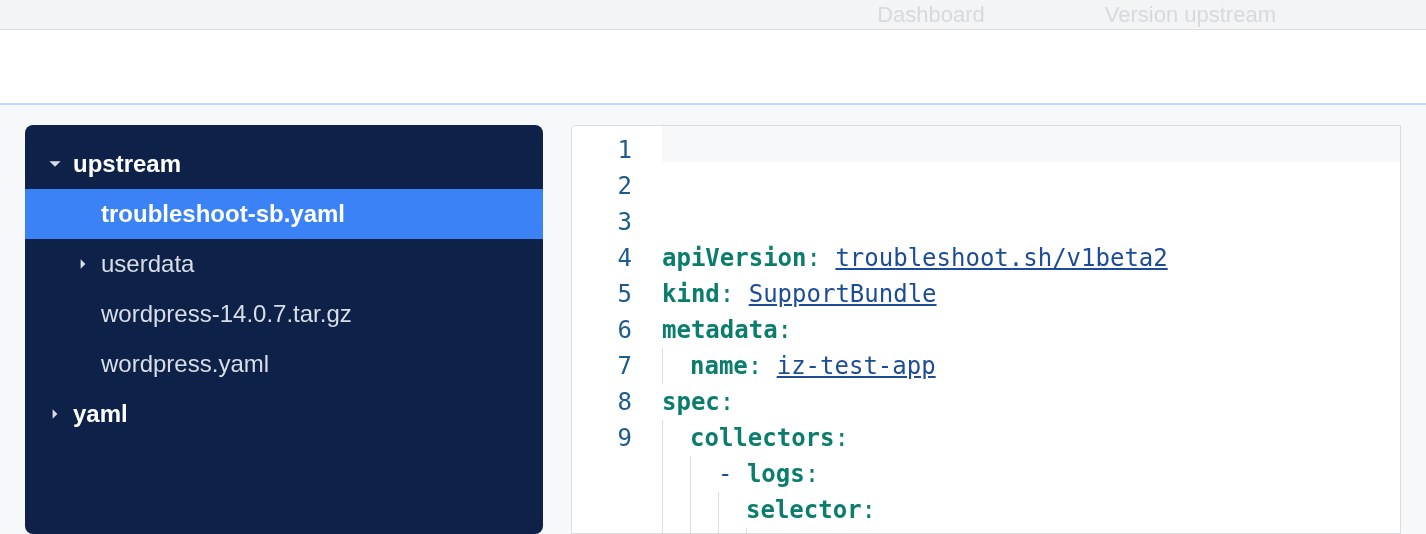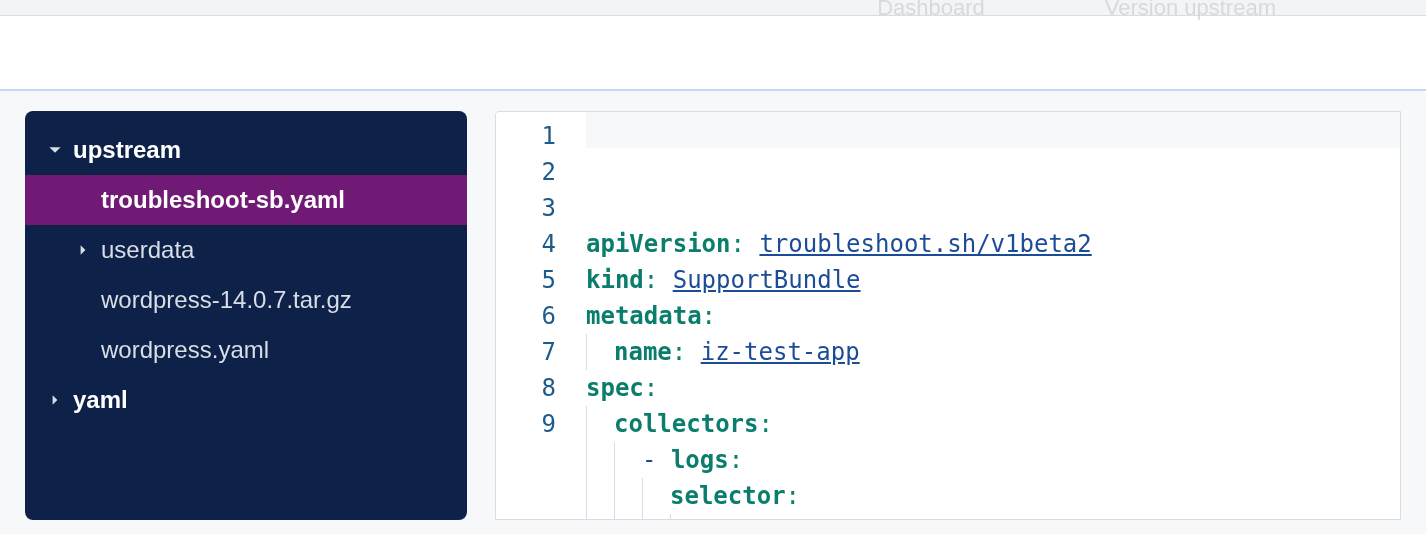--- a/index.html
+++ b/index.html
@@ -1,18 +1,18 @@
 <!DOCTYPE html>
 <html><head>
 <meta charset="utf-8">
 <style>
   * { box-sizing: border-box; margin: 0; padding: 0; }
   html, body { width: 1426px; height: 534px; font-family: -apple-system, BlinkMacSystemFont, "Segoe UI", Helvetica, Arial, sans-serif; background: #f6f8fa; }
   .topbar {
-    height: 16px;
+    height: 30px;
     background: #f2f4f5;
     border-bottom: 1px solid #d9dde0;
     display: flex;
     justify-content: flex-end;
     align-items: center;
     gap: 120px;
     padding-right: 150px;
     color: #c1c5c9;
     font-size: 22px;
     font-weight: 500;
@@ -24,21 +24,21 @@
     border-bottom: 2px solid #c3d6ff;
   }
   .workspace {
     display: flex;
     padding: 20px 25px 0 25px;
     gap: 28px;
     height: calc(534px - 30px - 75px);
   }
   
   .tree {
-    width: 442px;
+    width: 518px;
     background: #0e2249;
     border-radius: 8px;
     color: #d8dee6;
     font-size: 24px;
     padding: 14px 0;
     overflow: hidden;
   }
   .tree-row {
     display: flex;
     align-items: center;
@@ -48,21 +48,21 @@
   }
   .tree-row .caret {
     width: 20px; height: 20px;
     display: inline-flex; align-items: center; justify-content: center;
     margin-right: 8px;
     flex-shrink: 0;
   }
   .tree-row .caret svg { fill: #d8dee6; }
   .tree-row.depth-0 { padding-left: 20px; font-weight: 700; color: #ffffff; }
   .tree-row.depth-1 { padding-left: 48px; }
-  .tree-row.selected { background: #701a75; font-weight: 700; color: #ffffff; }
+  .tree-row.selected { background: #3b82f6; font-weight: 700; color: #ffffff; }
   .tree-row.file .caret { visibility: hidden; }
   
   .editor {
     flex: 1;
     background: #ffffff;
     border: 1px solid #d9dde0;
     border-radius: 4px 0 0 0;
     overflow: hidden;
     display: flex;
     font-family: "SF Mono", ui-monospace, Menlo, Consolas, monospace;

